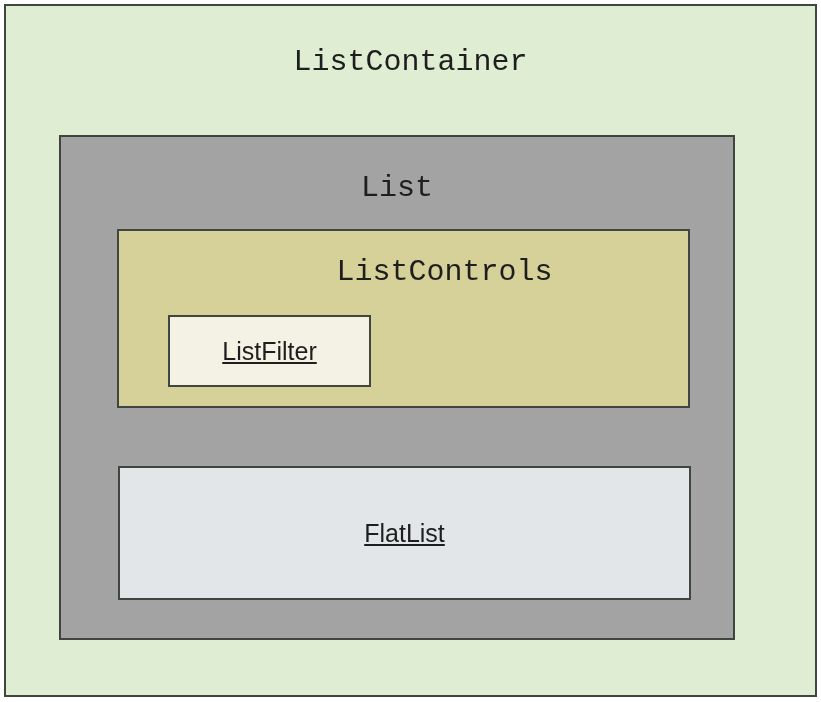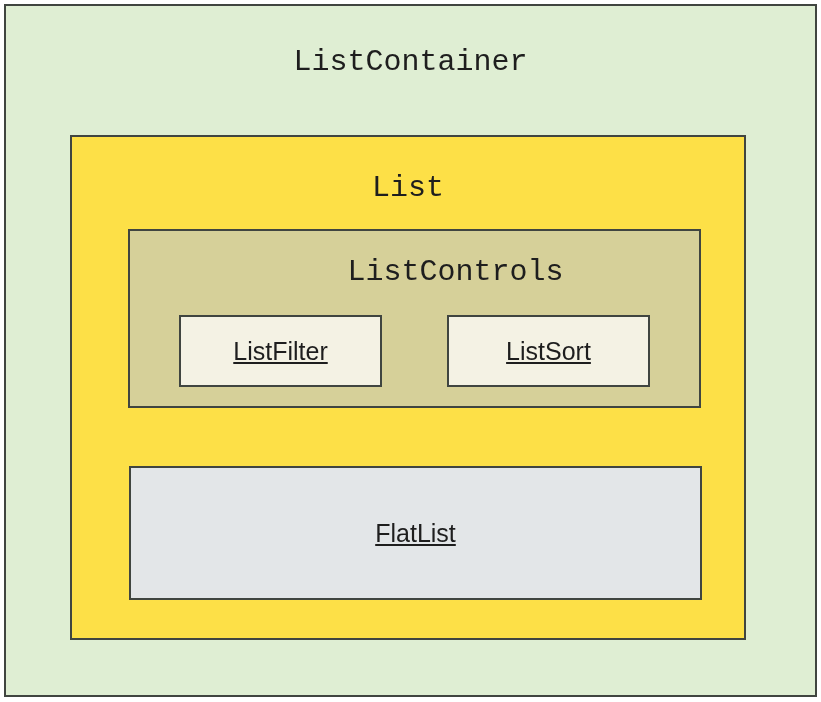--- a/index.html
+++ b/index.html
@@ -35,23 +35,23 @@
   
   #listcontainer-box {
     left: 4px; top: 4px;
     width: 813px; height: 693px;
     background: #dfeed3;
   }
   #listcontainer-label { top: 38px; }
 
   
   #list-box {
-    left: 64px; top: 129px;
+    left: 53px; top: 129px;
     width: 676px; height: 505px;
-    background: #fde047;
+    background: #a3a3a3;
   }
   #list-label { top: 33px; }
 
   
   #listcontrols-box {
     left: 56px; top: 92px;
     width: 573px; height: 179px;
     background: #d6d099;
   }
   #listcontrols-label { top: 23px; padding-left: 41px; }
@@ -100,23 +100,20 @@
       <div class="box-label label-lg" id="list-label">List</div>
 
       <div class="box" id="listcontrols-box">
 
         <div class="box-label label-lg" id="listcontrols-label">ListControls</div>
 
         <div class="box leaf" id="listfilter-box">
           <div class="box-label label-sm">ListFilter</div>
         </div>
 
-        <div class="box leaf" id="listsort-box">
-          <div class="box-label label-sm">ListSort</div>
-        </div>
 
       </div>
 
       <div class="box leaf" id="flatlist-box">
         <div class="box-label label-sm">FlatList</div>
       </div>
 
     </div>
 
   </div>

